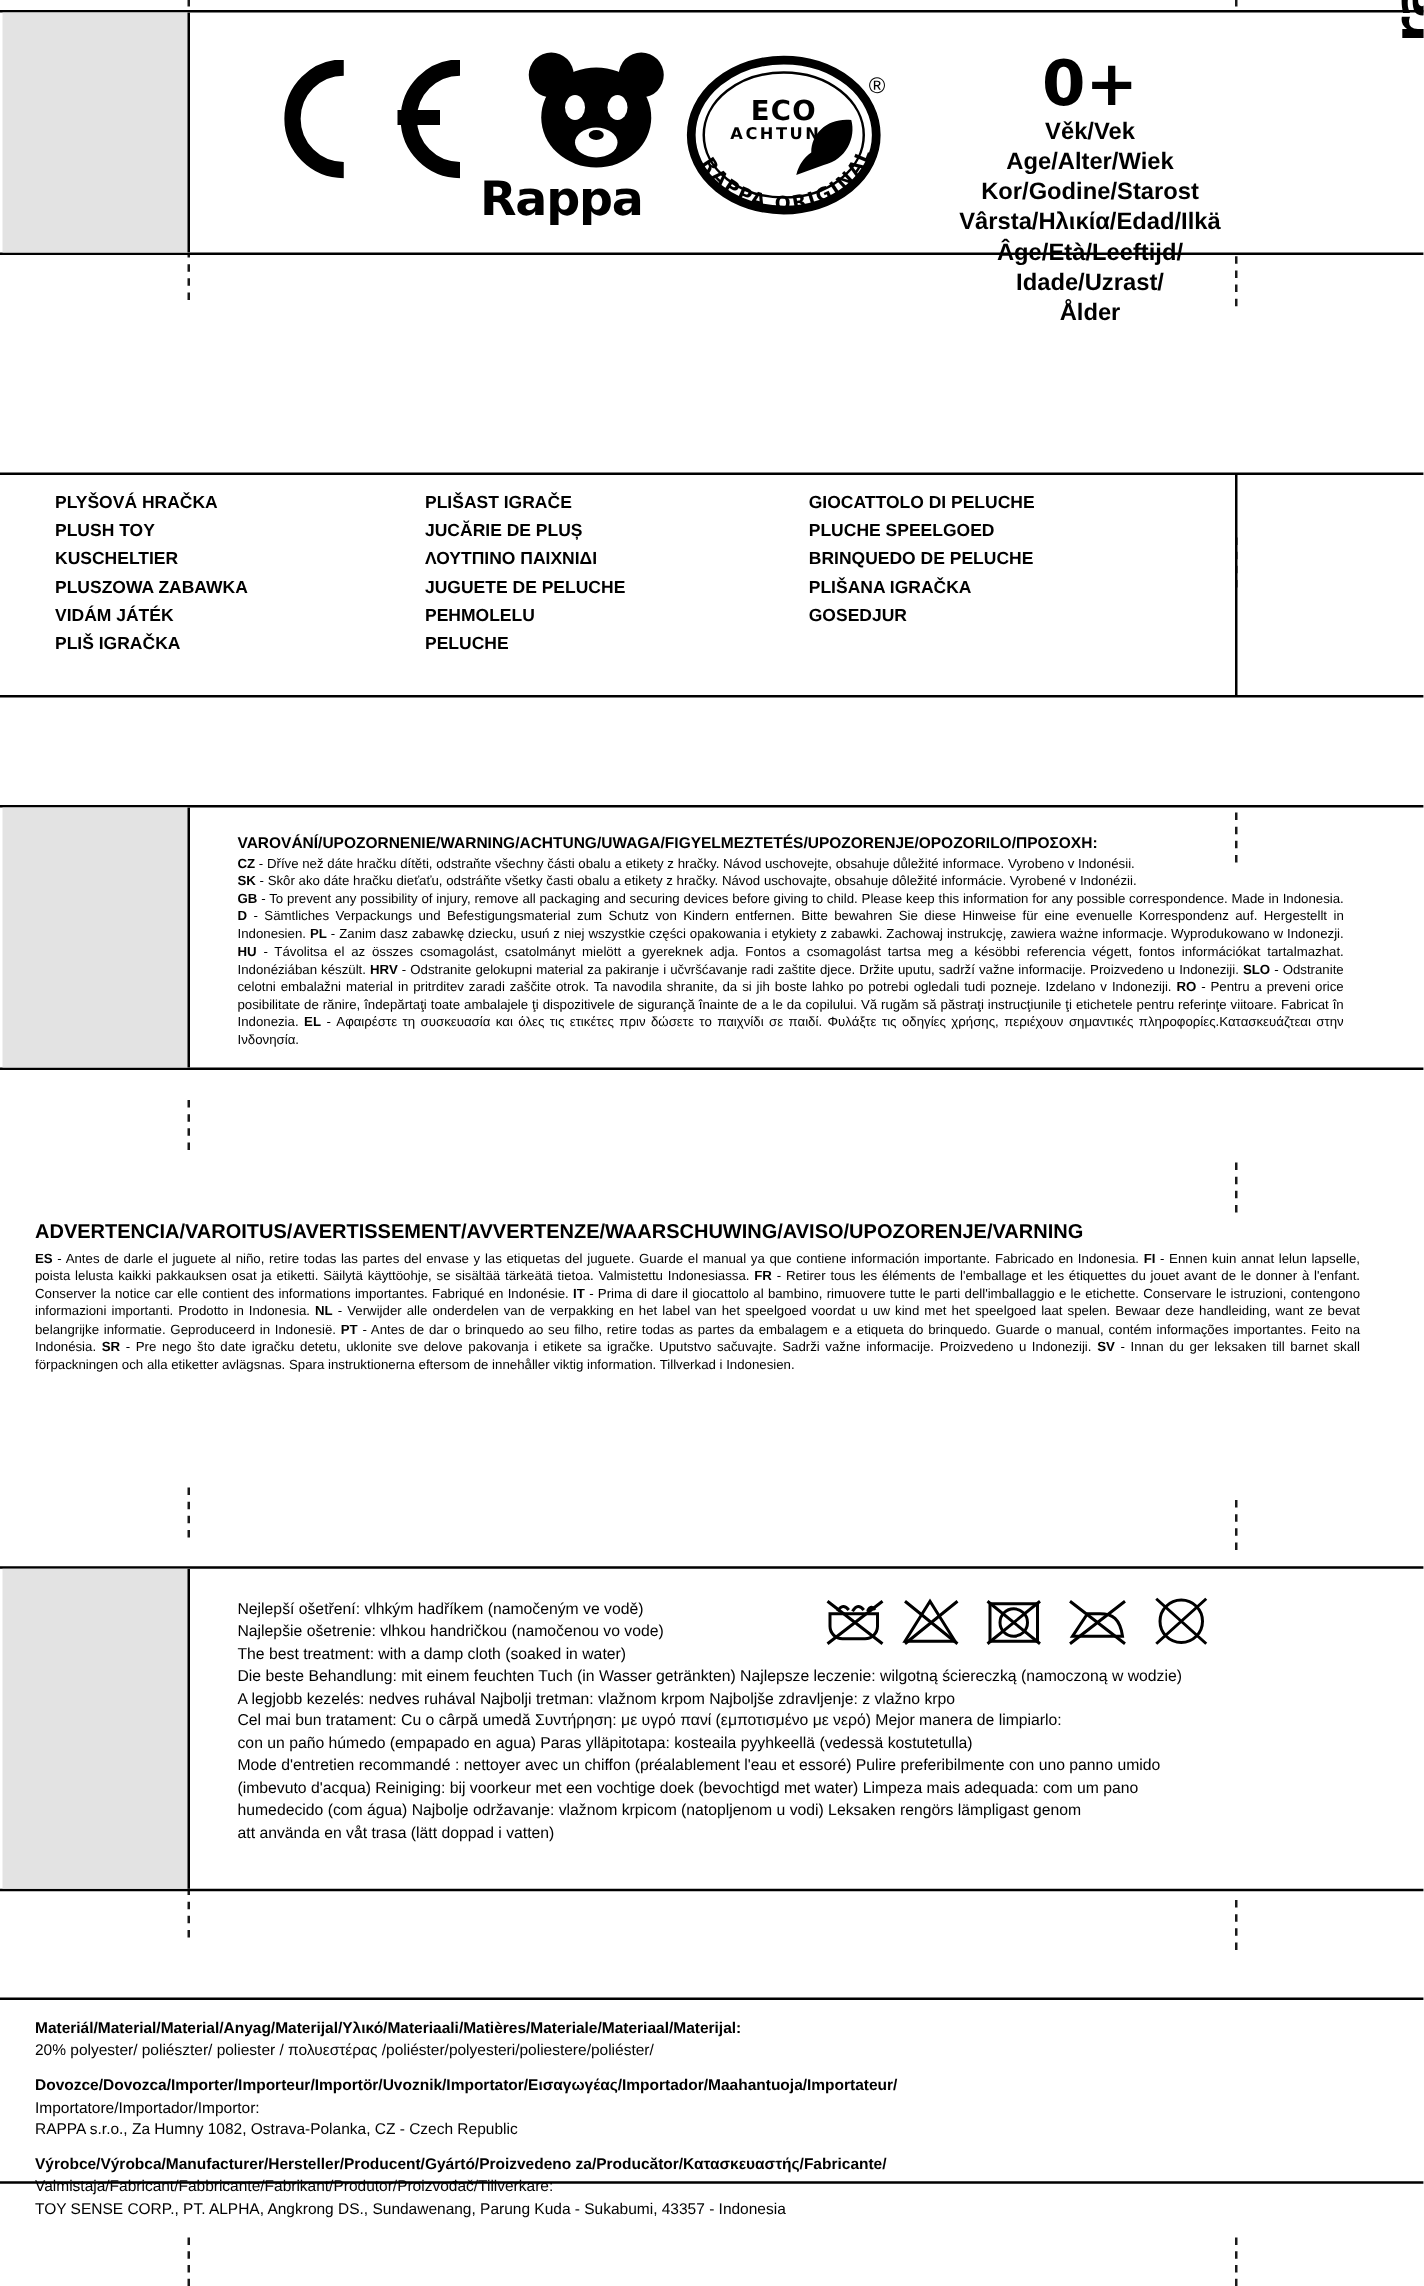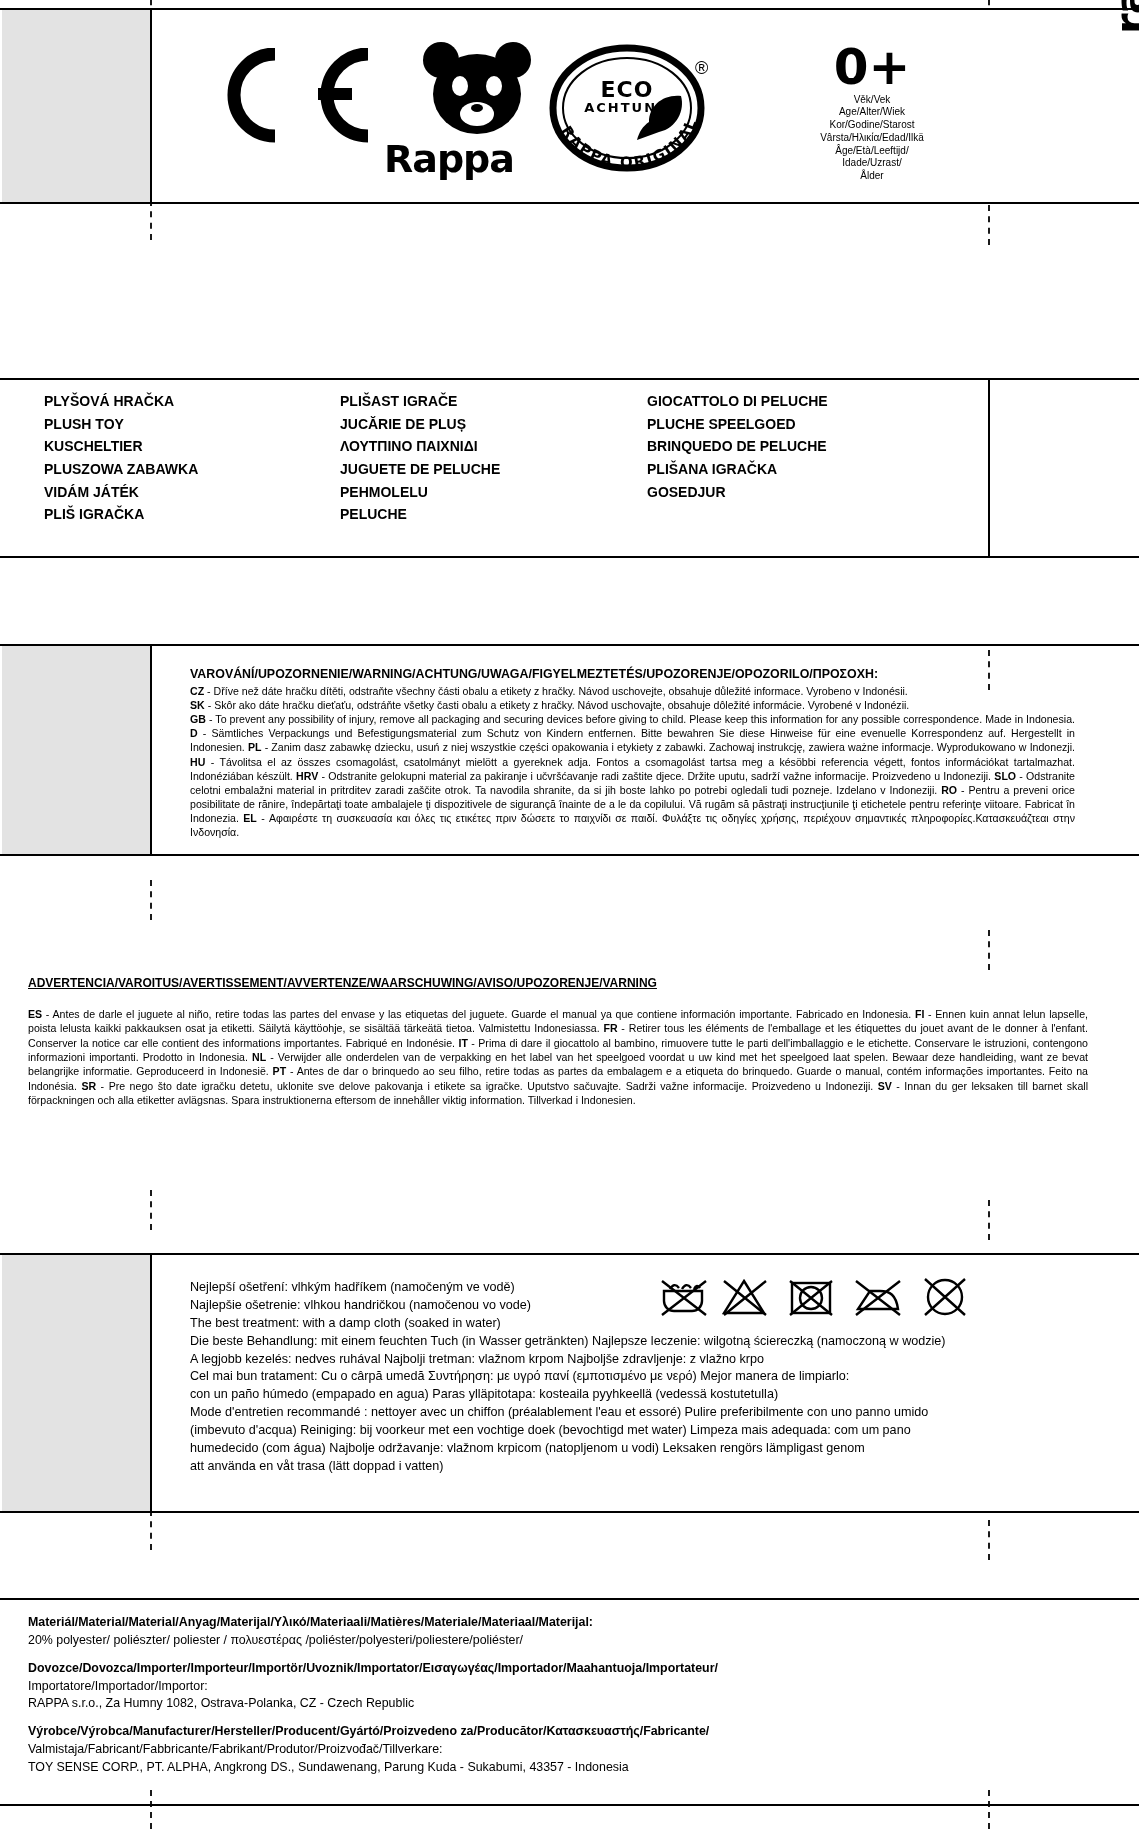--- a/index.html
+++ b/index.html
@@ -107,22 +107,22 @@
     width: 260px;
     text-align: center;
   }
   .age-big {
     font-family: "DejaVu Sans", sans-serif;
     font-weight: bold;
     font-size: 50px;
     line-height: 0.95;
   }
   .age-lines {
-    font-weight: normal;
-    font-size: 10px;
+    font-weight: bold;
+    font-size: 19px;
     line-height: 1.28;
     margin-top: 2px;
   }
 
   
   .rappa-cz {
     position: absolute;
     left: 880px; top: 18px;
     width: 100px; height: 175px;
   }
@@ -211,24 +211,23 @@
   .warn2 {
     position: absolute;
     left: 28px; top: 975px;
     width: 1060px;
     font-size: 10.6px;
     line-height: 1.35;
     text-align: justify;
   }
   .warn2-title {
     font-weight: bold;
-    font-size: 12px;
+    font-size: 16px;
     display: block;
-    margin-bottom: 16px;
-    text-decoration: underline;
+    margin-bottom: 3px;
   }
 
   
   .care-box {
     position: absolute;
     left: 0; top: 1253px;
     width: 1139px; height: 260px;
     border-top: 2px solid #000;
     border-bottom: 2px solid #000;
     box-sizing: border-box;
@@ -251,21 +250,21 @@
   .care-icons {
     position: absolute;
     left: 660px; top: 18px;
     width: 410px; height: 48px;
   }
 
   
   .mat-box {
     position: absolute;
     left: 0; top: 1598px;
-    width: 1139px; height: 208px;
+    width: 1139px; height: 149px;
     border-top: 2px solid #000;
     border-bottom: 2px solid #000;
     box-sizing: border-box;
   }
   .mat-text {
     position: absolute;
     left: 28px; top: 14px;
     width: 1080px;
     font-size: 12.4px;
     line-height: 1.44;

